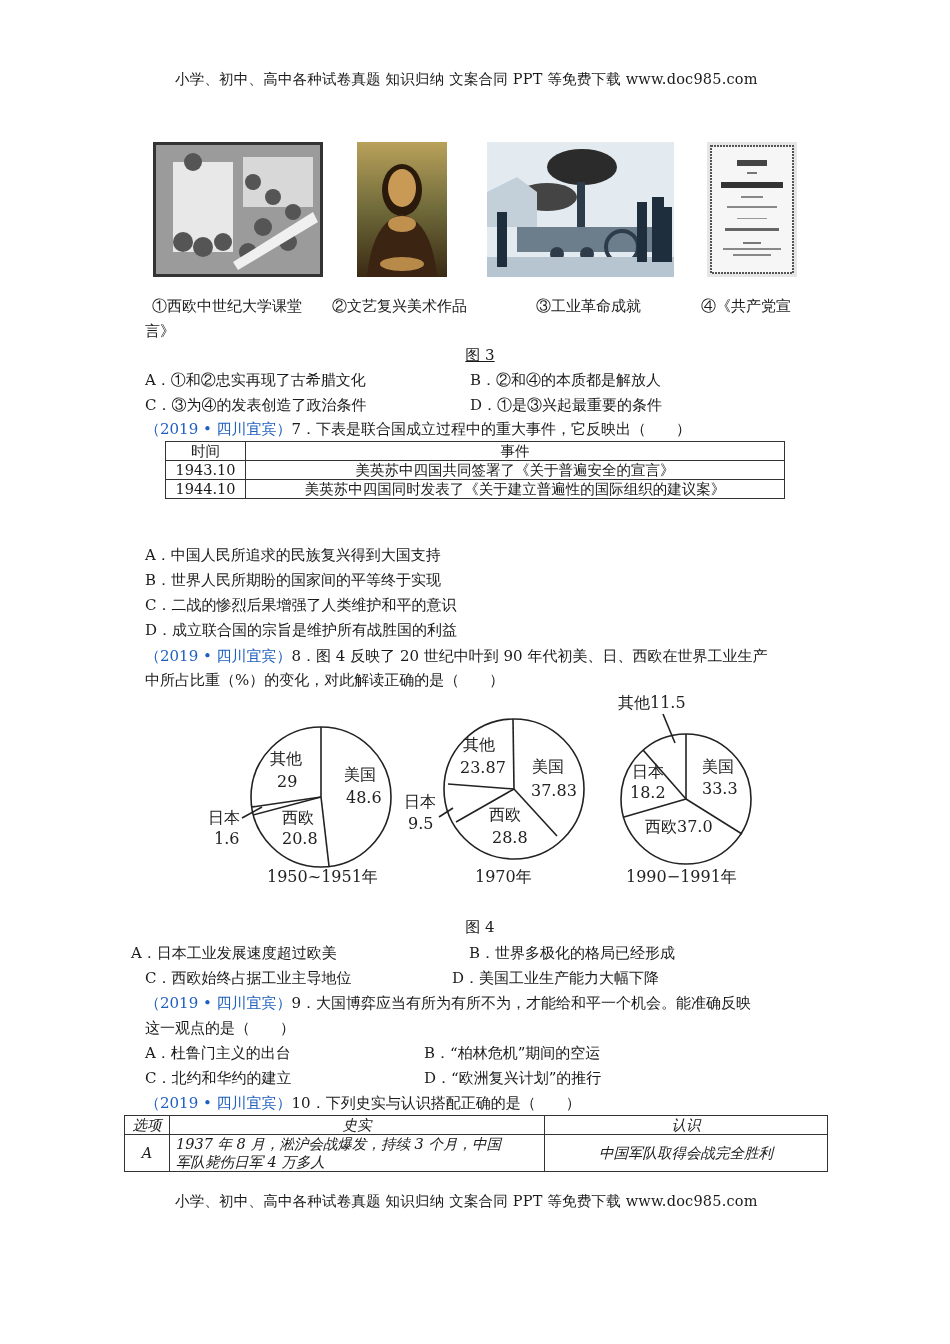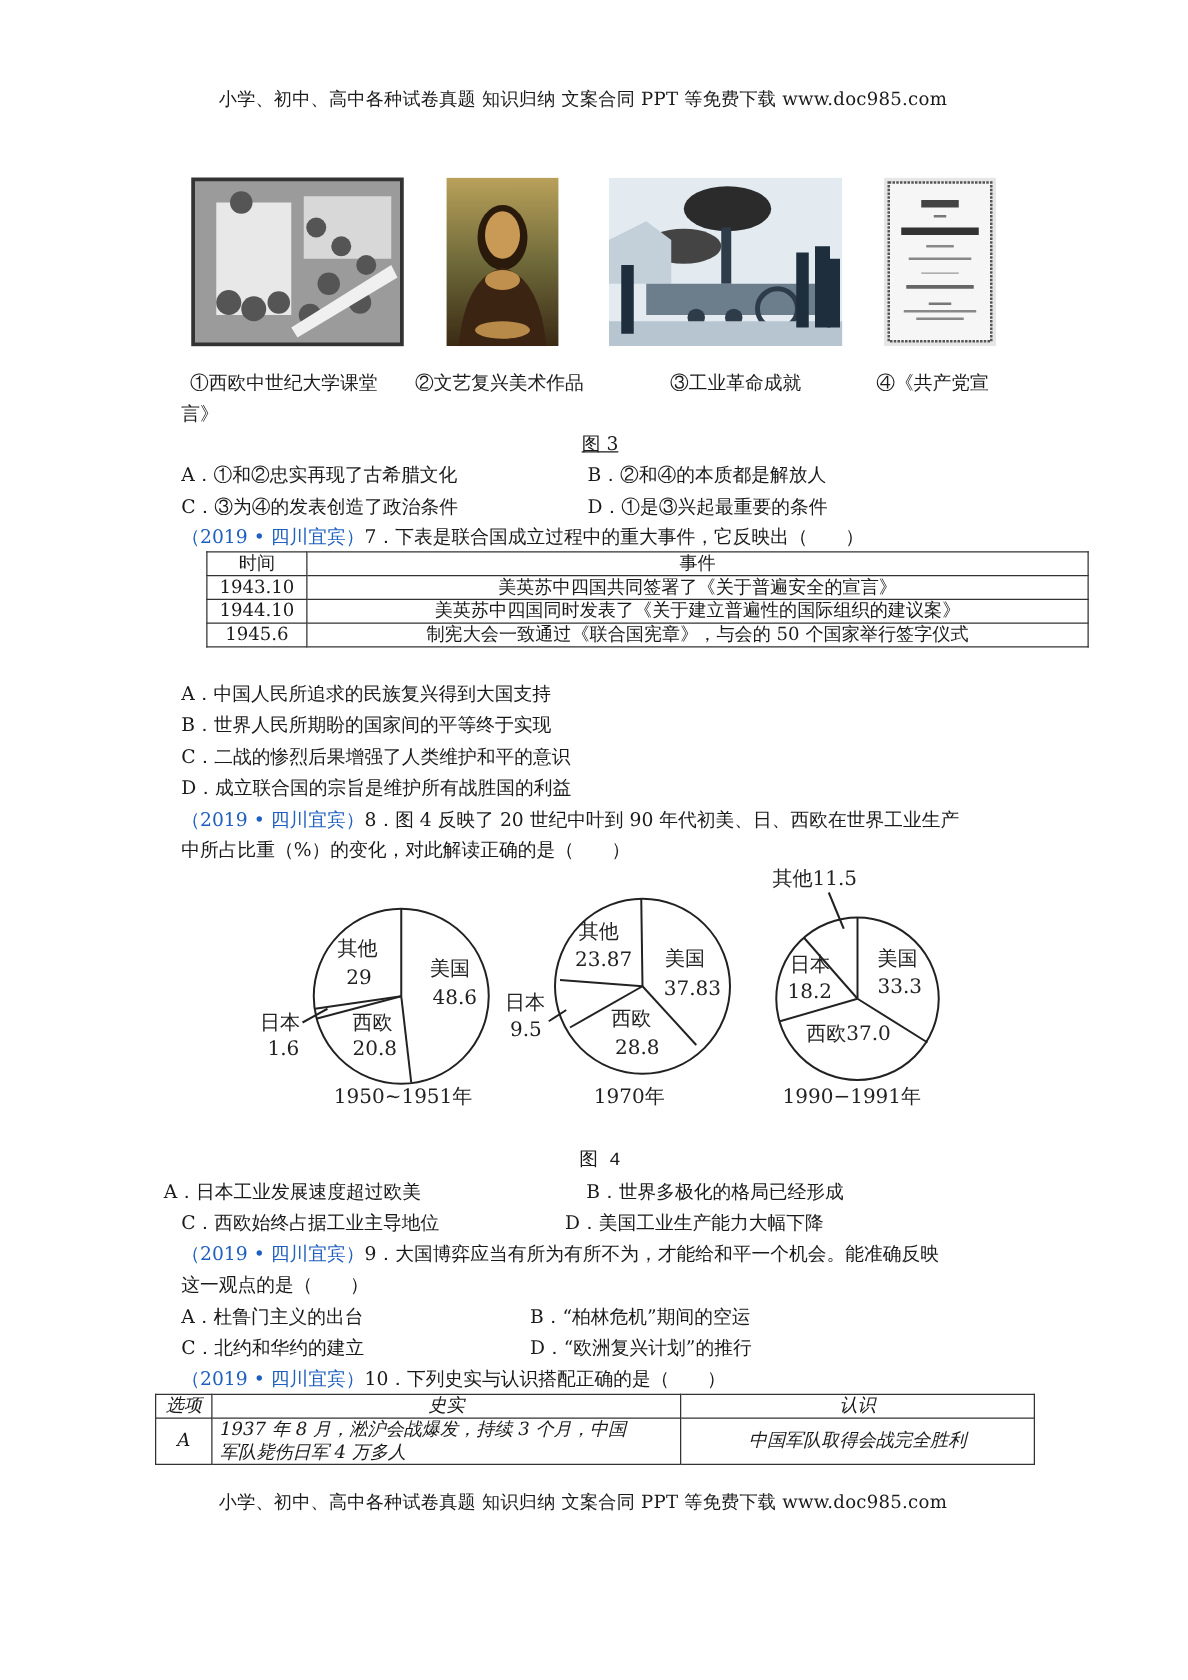--- a/index.html
+++ b/index.html
@@ -103,37 +103,33 @@
 <div class="abs caption" style="left:455px;top:346px;width:50px;text-decoration:underline;">图 3</div>
 
 <div class="abs line" style="left:145px;top:370px;">A．①和②忠实再现了古希腊文化</div>
 <div class="abs line" style="left:470px;top:370px;">B．②和④的本质都是解放人</div>
 <div class="abs line" style="left:145px;top:395px;">C．③为④的发表创造了政治条件</div>
 <div class="abs line" style="left:470px;top:395px;">D．①是③兴起最重要的条件</div>
 
 <div class="abs line" style="left:145px;top:419px;">
   <span class="src">（2019 • 四川宜宾）</span><span>7．下表是联合国成立过程中的重大事件，它反映出（　　）</span>
 </div>
-<table class="t" style="left:165px;top:441px;width:706px;">
+<table class="t" style="left:165px;top:441px;width:620px;">
   <tbody>
       <tr>
     <td style="width:75px;">时间</td>
     <td>事件</td>
   </tr>
   <tr>
     <td>1943.10</td>
     <td>美英苏中四国共同签署了《关于普遍安全的宣言》</td>
   </tr>
   <tr>
     <td>1944.10</td>
     <td>美英苏中四国同时发表了《关于建立普遍性的国际组织的建议案》</td>
-  </tr>
-  <tr>
-    <td>1945.6</td>
-    <td>制宪大会一致通过《联合国宪章》，与会的 50 个国家举行签字仪式</td>
   </tr>
 </tbody>
   </table>
 <div class="abs line" style="left:145px;top:545px;">A．中国人民所追求的民族复兴得到大国支持</div>
 <div class="abs line" style="left:145px;top:570px;">B．世界人民所期盼的国家间的平等终于实现</div>
 <div class="abs line" style="left:145px;top:595px;">C．二战的惨烈后果增强了人类维护和平的意识</div>
 <div class="abs line" style="left:145px;top:620px;">D．成立联合国的宗旨是维护所有战胜国的利益</div>
 
 <div class="abs line" style="left:145px;top:646px;">
   <span class="src">（2019 • 四川宜宾）</span><span>8．图 4 反映了 20 世纪中叶到 90 年代初美、日、西欧在世界工业生产</span>
@@ -188,21 +184,21 @@
   </g>
   <text x="512" y="82" font-size="16">美国</text>
   <text x="512" y="104" font-size="16">33.3</text>
   <text x="442" y="87" font-size="16">日本</text>
   <text x="440" y="108" font-size="16">18.2</text>
   <text x="455" y="142" font-size="16">西欧37.0</text>
   <text x="428" y="18" font-size="16">其他11.5</text>
   <text x="436" y="192" font-size="16">1990−1991年</text>
 </svg>
 
-<div class="abs caption" style="left:455px;top:918px;width:50px;font-family:Liberation Mono, monospace;">图 4</div>
+<div class="abs caption" style="left:455px;top:918px;width:50px;">图 4</div>
 <div class="abs line" style="left:131px;top:943px;">A．日本工业发展速度超过欧美</div>
 <div class="abs line" style="left:452px;top:943px;margin-left:17px;">B．世界多极化的格局已经形成</div>
 <div class="abs line" style="left:145px;top:968px;">C．西欧始终占据工业主导地位</div>
 <div class="abs line" style="left:452px;top:968px;">D．美国工业生产能力大幅下降</div>
 
 <div class="abs line" style="left:145px;top:993px;">
   <span class="src">（2019 • 四川宜宾）</span><span>9．大国博弈应当有所为有所不为，才能给和平一个机会。能准确反映</span>
 </div>
 <div class="abs line" style="left:145px;top:1018px;">这一观点的是（　　）</div>
 <div class="abs line" style="left:145px;top:1043px;">A．杜鲁门主义的出台</div>

